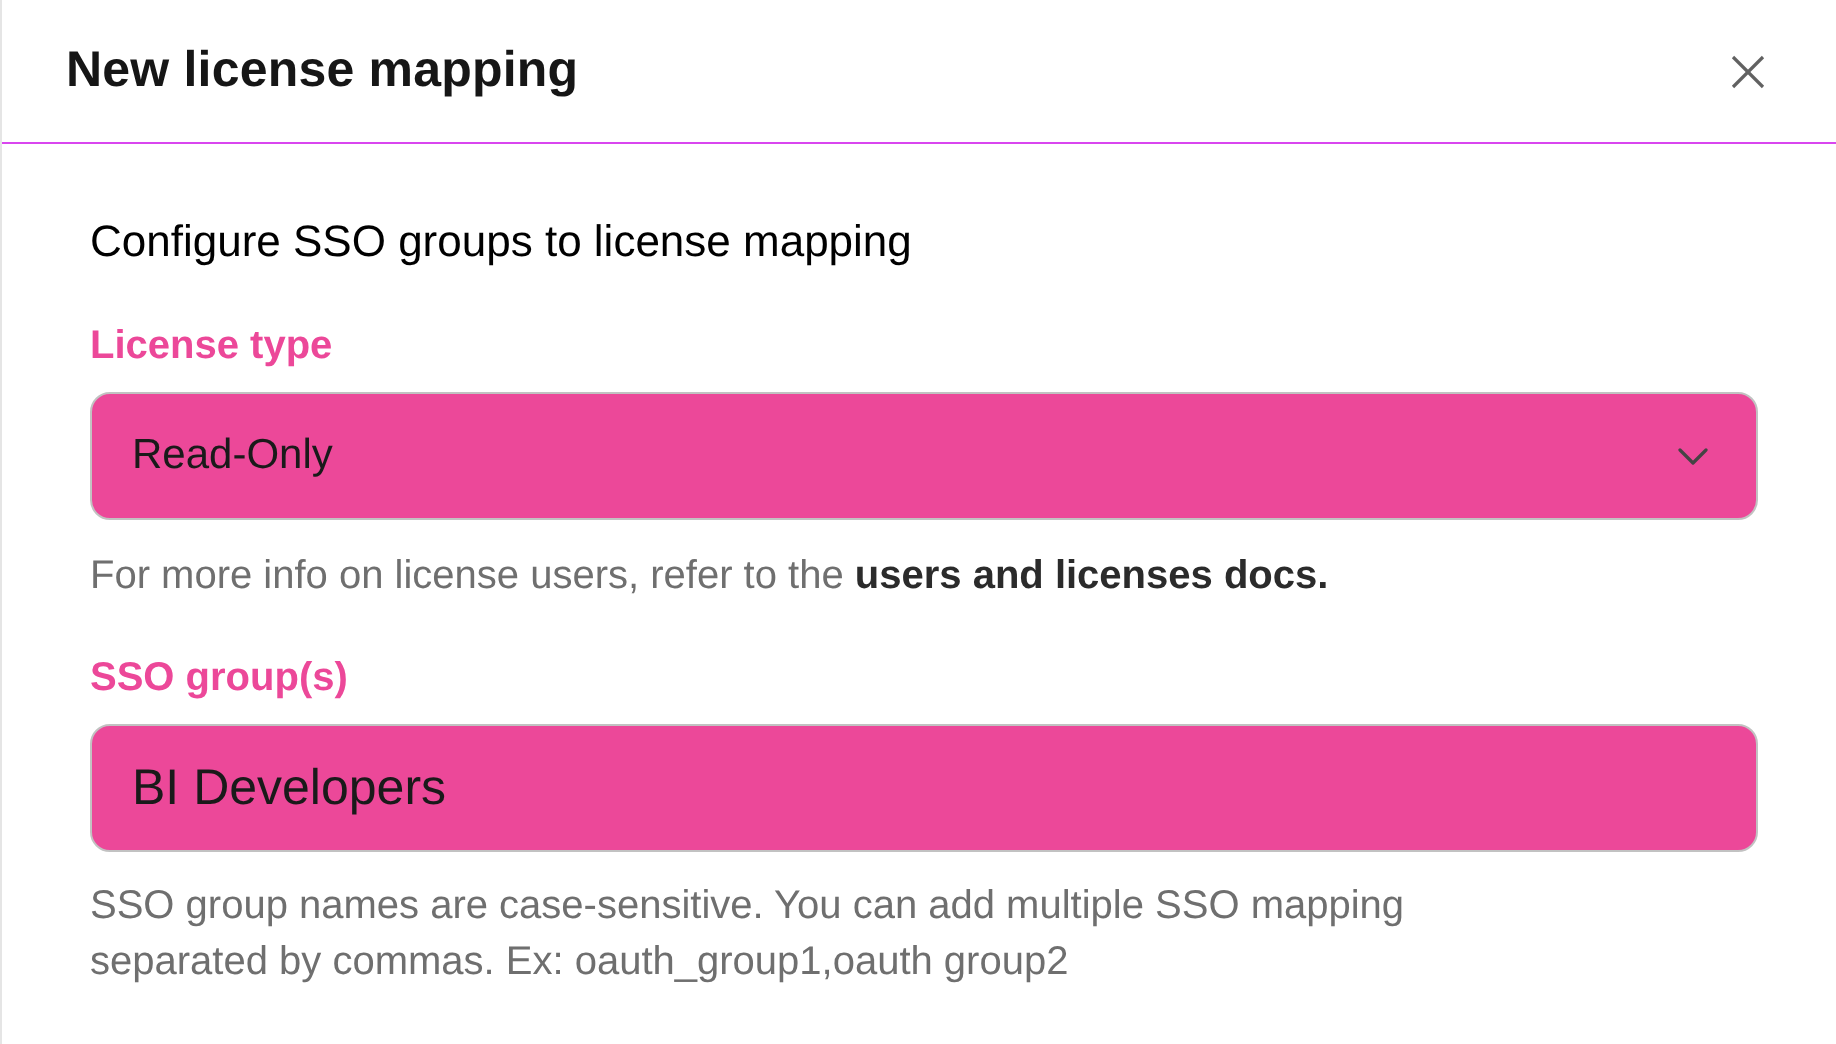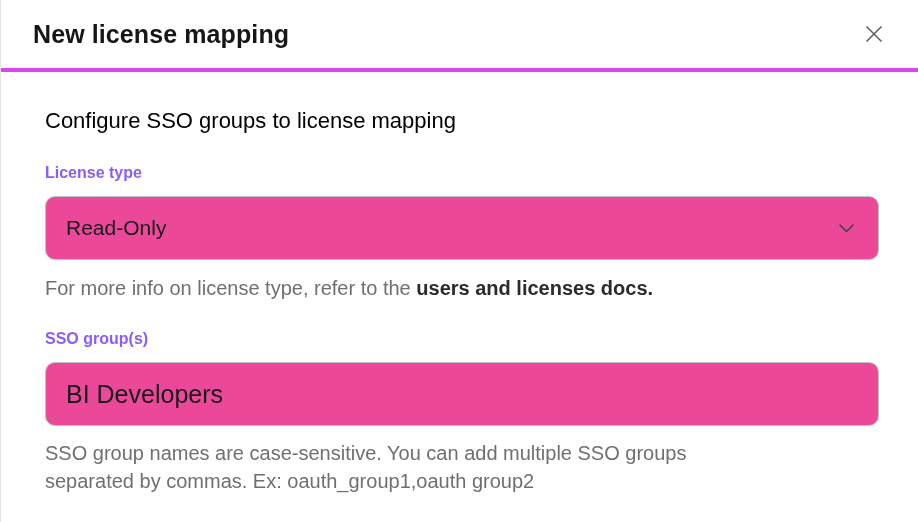--- a/index.html
+++ b/index.html
@@ -15,21 +15,21 @@
     background: #ffffff;
     border-left: 1px solid #e5e5e5;
     overflow: hidden;
   }
   .modal-header {
     height: 72px;
     display: flex;
     align-items: center;
     justify-content: space-between;
     padding: 0 30px 0 32px;
-    border-bottom: 4px solid #d946ef;
+    border-bottom: 1px solid #d946ef;
   }
   .modal-title {
     font-size: 25px;
     font-weight: 700;
     color: #161616;
     letter-spacing: 0.1px;
   }
   .close-btn {
     background: none;
     border: none;
@@ -45,23 +45,23 @@
     padding: 34px 40px 0 44px;
   }
   .section-heading {
     font-size: 22px;
     font-weight: 400;
     color: #000000;
     line-height: 30px;
     margin-bottom: 24px;
   }
   .field-label {
-    font-size: 16px;
+    font-size: 20px;
     font-weight: 700;
-    color: #8b5cf6;
+    color: #ec4899;
     line-height: 26px;
     margin-bottom: 10px;
   }
   .control {
     width: 834px;
     height: 64px;
     border: 1px solid #c2c2c2;
     border-radius: 10px;
     background: #ec4899;
     display: flex;
@@ -133,31 +133,31 @@
       <div class="control select-control" role="combobox" aria-expanded="false">
         <span>Read-Only</span>
         <span style="display:flex;">
           <svg width="15" height="9" viewBox="0 0 15 9">
             <path d="M1 1 L7.5 7.5 L14 1" fill="none" stroke="#444444" stroke-width="1.6" stroke-linecap="round" stroke-linejoin="round"></path>
           </svg>
         </span>
       </div>
 
       <div class="helper helper-license">
-        <span>For more info on license type, refer to the </span><a class="helper-link">users and licenses docs.</a>
+        <span>For more info on license users, refer to the </span><a class="helper-link">users and licenses docs.</a>
       </div>
     </div>
 
     <div class="field-group-sso">
       <div class="field-label">SSO group(s)</div>
 
       <div class="control text-control">
         <input type="text" value="BI Developers" style="">
       </div>
 
       <div class="helper">
-        <span class="helper-line">SSO group names are case-sensitive. You can add multiple SSO groups</span>
+        <span class="helper-line">SSO group names are case-sensitive. You can add multiple SSO mapping</span>
         <span class="helper-line">separated by commas. Ex: oauth_group1,oauth group2</span>
       </div>
     </div>
 
   </div>
 </div>
 
 </body></html>

